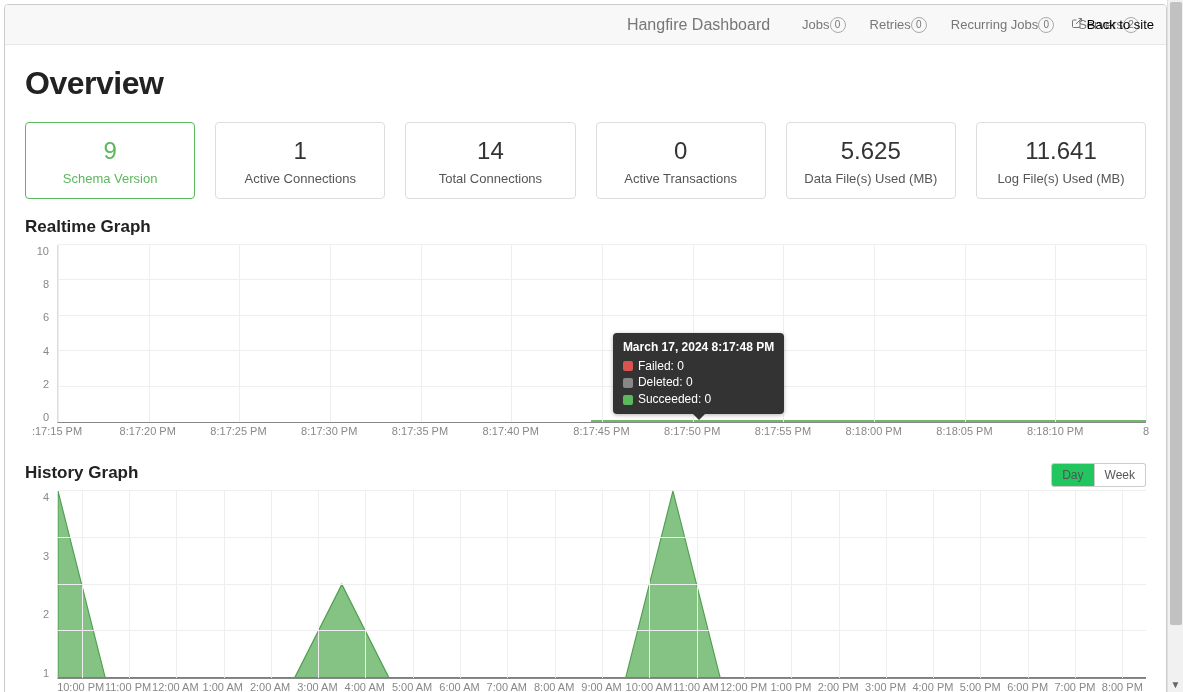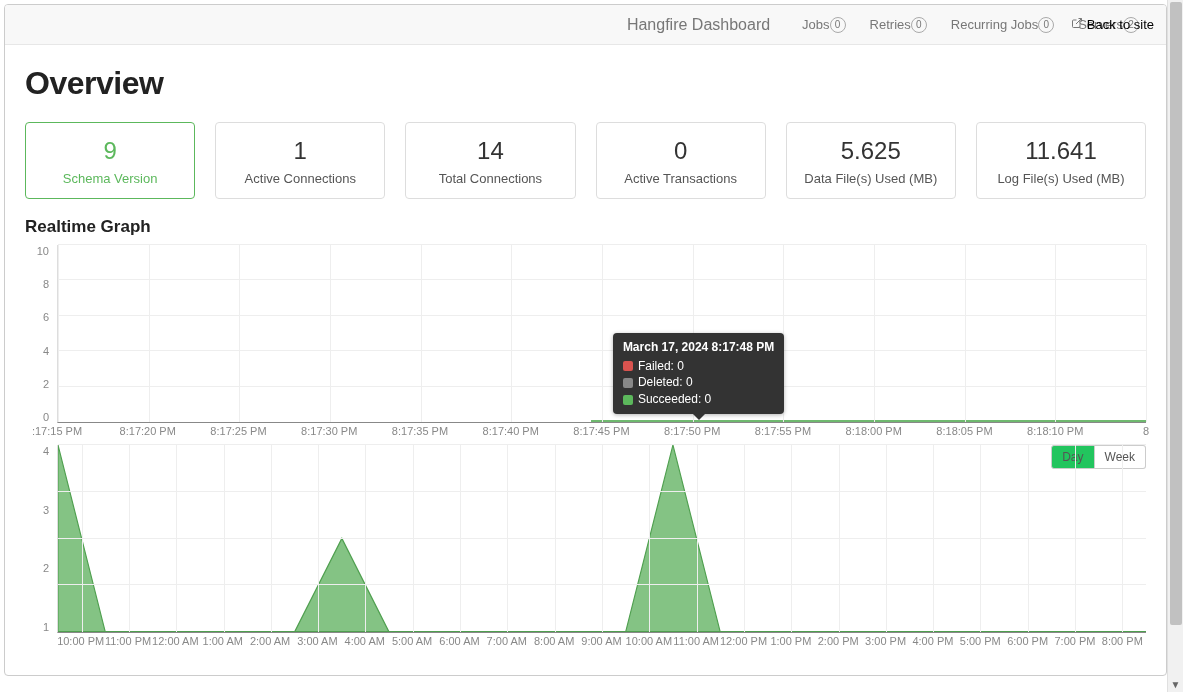--- a/index.html
+++ b/index.html
@@ -366,20 +366,21 @@
           <div class="x-tick" style="left: 58.3333%;">8:17:50 PM</div>
           <div class="x-tick" style="left: 66.6667%;">8:17:55 PM</div>
           <div class="x-tick" style="left: 75%;">8:18:00 PM</div>
           <div class="x-tick" style="left: 83.3333%;">8:18:05 PM</div>
           <div class="x-tick" style="left: 91.6667%;">8:18:10 PM</div>
           <div class="x-tick" style="left: 100%;">8</div>
         </div>
   </div>
 
   <div class="history-wrap">
+    <h2 class="section-title">History Graph</h2>
     <div class="btn-group" style="top:0;">
       <button class="btn-toggle active">Day</button>
       <button class="btn-toggle">Week</button>
     </div>
 
     <div class="chart-area" id="history-chart" style="height:210px;">
       <div class="y-axis" id="hi-yaxis">
             <div>4</div>
             <div>3</div>
             <div>2</div>

